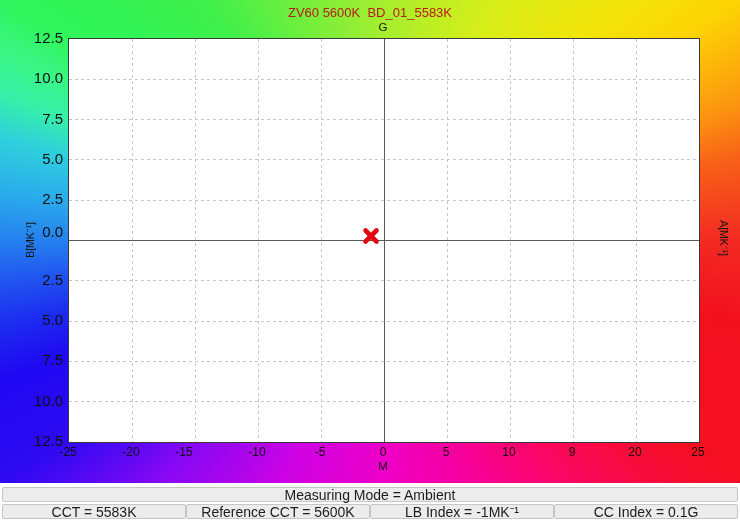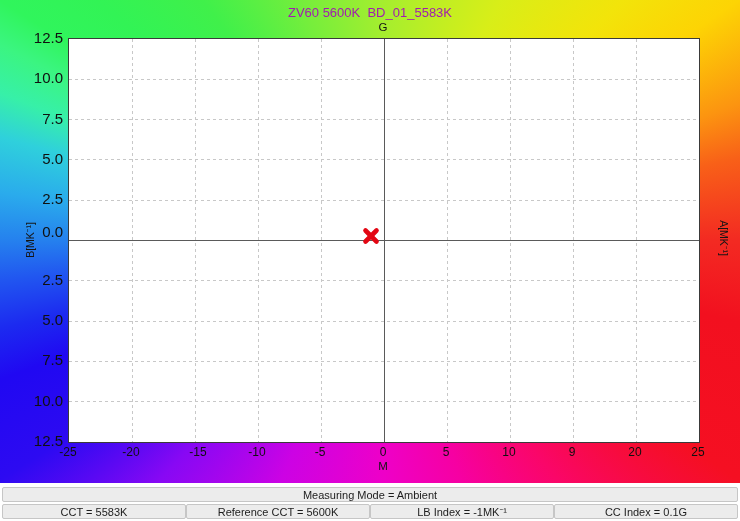--- a/index.html
+++ b/index.html
@@ -32,42 +32,42 @@
       #2fd0dc 285deg,
       #37f0a8 291deg,
       #3bf581 297deg,
       #30f55c 302deg,
       #32f355 310deg,
       #40f04a 323deg,
       #75ee3c 341deg,
       #a5ee2e 360deg);}
 
   #chart-title{position:absolute;left:0;top:5px;width:740px;text-align:center;
-    font-size:13px;font-weight:500;color:#a21caf;white-space:pre;}
+    font-size:13px;font-weight:500;color:#b91c1c;white-space:pre;}
   .axis-word{position:absolute;font-size:11.5px;color:#151515;transform:translateX(-50%);}
   #g-label{left:383px;top:21px;}
   #m-label{left:383px;top:460px;}
   .side-word{position:absolute;font-size:10.5px;color:#151515;white-space:nowrap;}
   #b-label{left:30px;top:240px;transform:translate(-50%,-50%) rotate(-90deg);}
   #a-label{left:724px;top:238px;transform:translate(-50%,-50%) rotate(90deg);}
 
   #plot{position:absolute;left:68px;top:38px;width:630px;height:403px;
     background:#fff;border:1px solid #3a3a3a;box-sizing:content-box;}
   #plot svg{position:absolute;left:0;top:0;}
 
   .ytick{position:absolute;left:0;width:63px;text-align:right;font-size:15px;
     color:#101010;line-height:12px;}
   .xtick{position:absolute;top:445px;transform:translateX(-50%);font-size:12px;color:#101010;}
 
   #marker{position:absolute;width:18px;height:18px;transform:translate(-50%,-50%);}
 
   
   #footer{position:absolute;left:0;top:483px;width:740px;height:38px;background:#fff;}
   .bar{position:absolute;background:#ececec;border:1px solid #c6c6c6;border-radius:2px;
-    font-size:11px;color:#1c1c1c;display:flex;align-items:center;justify-content:center;
+    font-size:14px;color:#1c1c1c;display:flex;align-items:center;justify-content:center;
     box-sizing:border-box;}
   #mode-bar{left:2px;right:2px;top:4px;height:15px;}
   #cells{position:absolute;left:2px;right:2px;top:21px;height:15px;display:flex;}
   #cells .bar{position:relative;flex:1;height:15px;}
 </style>
 </head>
 <body>
 
 <div id="screen">
   <div id="rainbow"></div>
@@ -120,21 +120,21 @@
   <span class="ytick" style="top:193px">2.5</span>
   <span class="ytick" style="top:226px">0.0</span>
   <span class="ytick" style="top:274px">2.5</span>
   <span class="ytick" style="top:314px">5.0</span>
   <span class="ytick" style="top:354px">7.5</span>
   <span class="ytick" style="top:395px">10.0</span>
   <span class="ytick" style="top:435px">12.5</span>
 
   <span class="xtick" style="left:68px">-25</span>
   <span class="xtick" style="left:131px">-20</span>
-  <span class="xtick" style="left:198px">-15</span>
+  <span class="xtick" style="left:184px">-15</span>
   <span class="xtick" style="left:257px">-10</span>
   <span class="xtick" style="left:320px">-5</span>
   <span class="xtick" style="left:383px">0</span>
   <span class="xtick" style="left:446px">5</span>
   <span class="xtick" style="left:509px">10</span>
   <span class="xtick" style="left:572px">9</span>
   <span class="xtick" style="left:635px">20</span>
   <span class="xtick" style="left:698px">25</span>
 
   <div id="footer">

